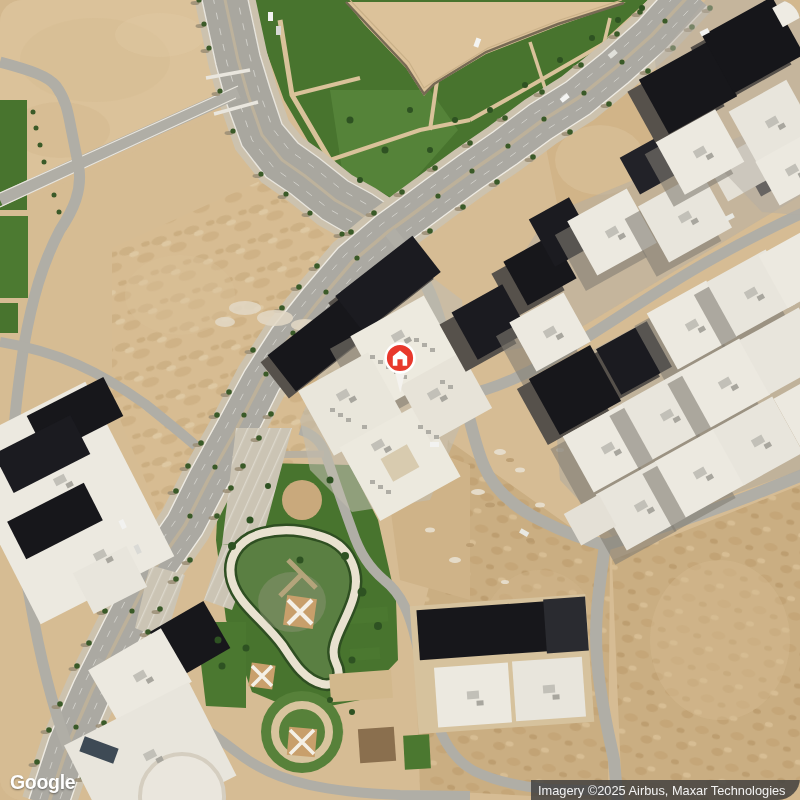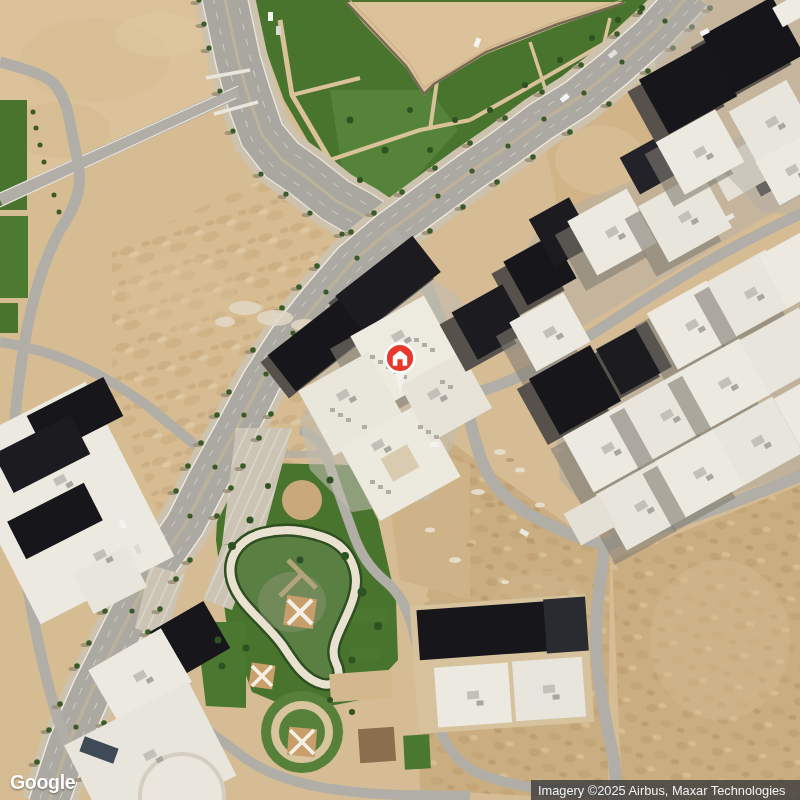--- a/index.html
+++ b/index.html
@@ -1,16 +1,16 @@
 <!DOCTYPE html>
 <html><head>
 <meta charset="utf-8">
 <style>
   html,body{margin:0;padding:0;background:#D3B88E;}
-  #map{position:relative;width:800px;height:800px;overflow:hidden;font-family:"Liberation Sans",sans-serif;}
+  #map{position:relative;width:800px;height:800px;overflow:hidden;font-family:"Liberation Sans",sans-serif;border-radius:22px;}
 </style>
 </head>
 <body>
 <div id="map">
 <svg width="800" height="800" viewBox="0 0 800 800" xmlns="http://www.w3.org/2000/svg">
 <defs>
   <pattern id="dune" width="34" height="30" patternUnits="userSpaceOnUse" patternTransform="rotate(-18)">
     <rect width="34" height="30" fill="#D7BC92"></rect>
     <ellipse cx="9" cy="8" rx="8" ry="4" fill="#CDB185"></ellipse>
     <ellipse cx="25" cy="20" rx="9" ry="4.5" fill="#CFB286"></ellipse>

